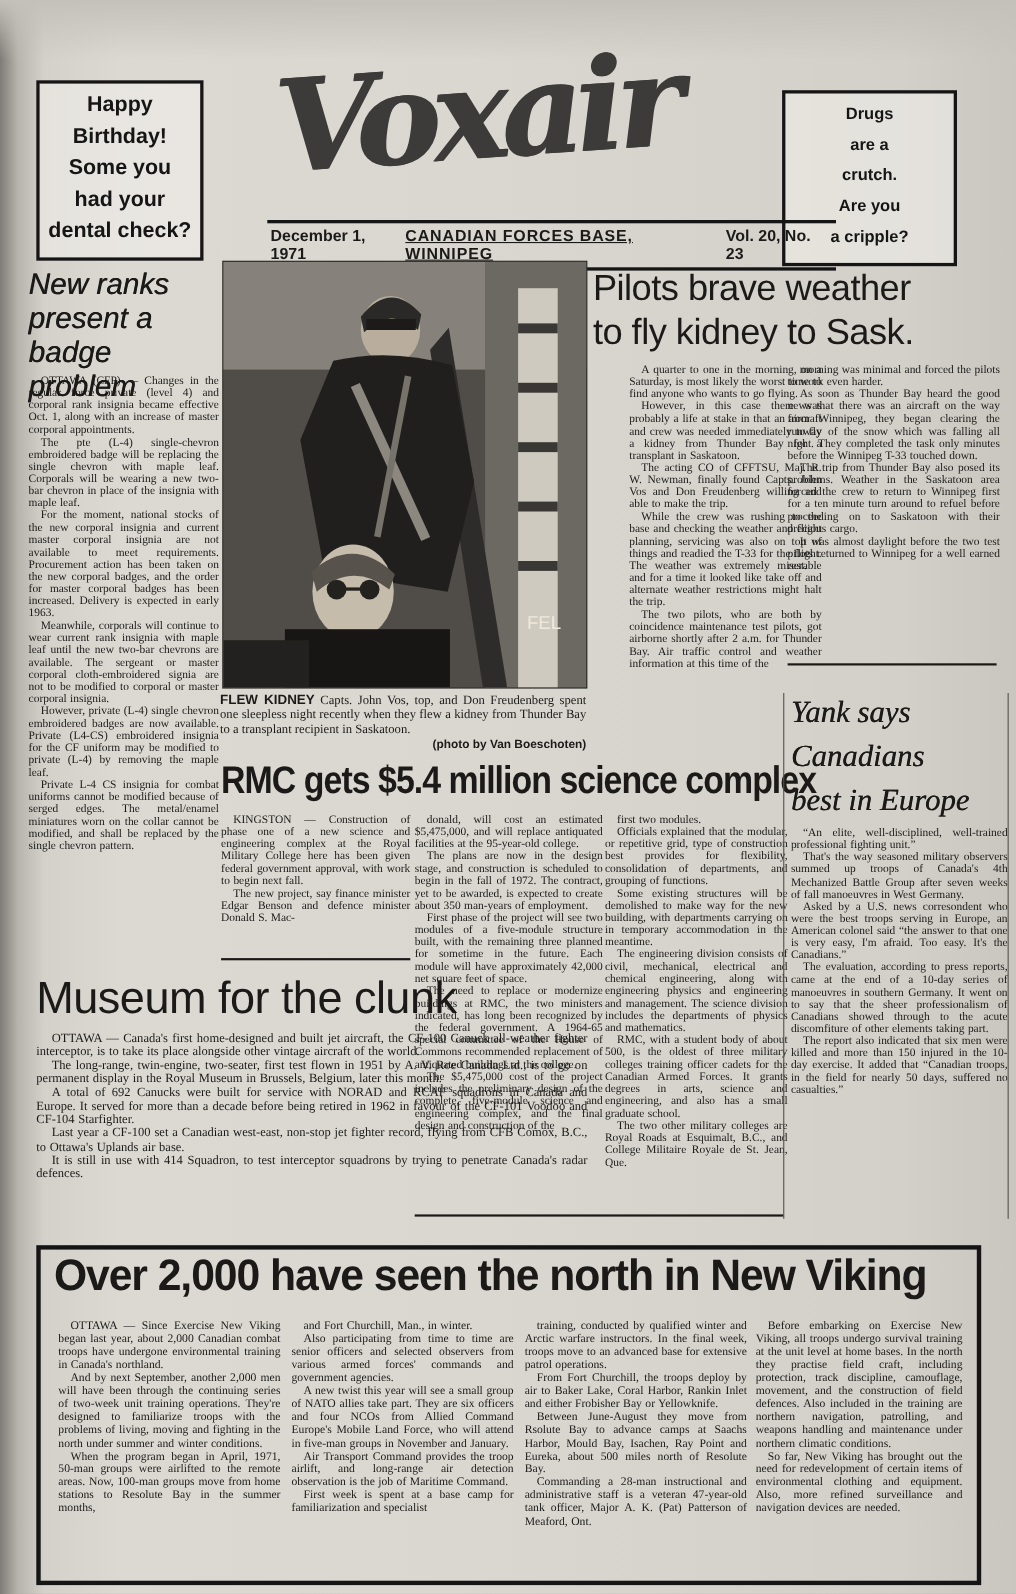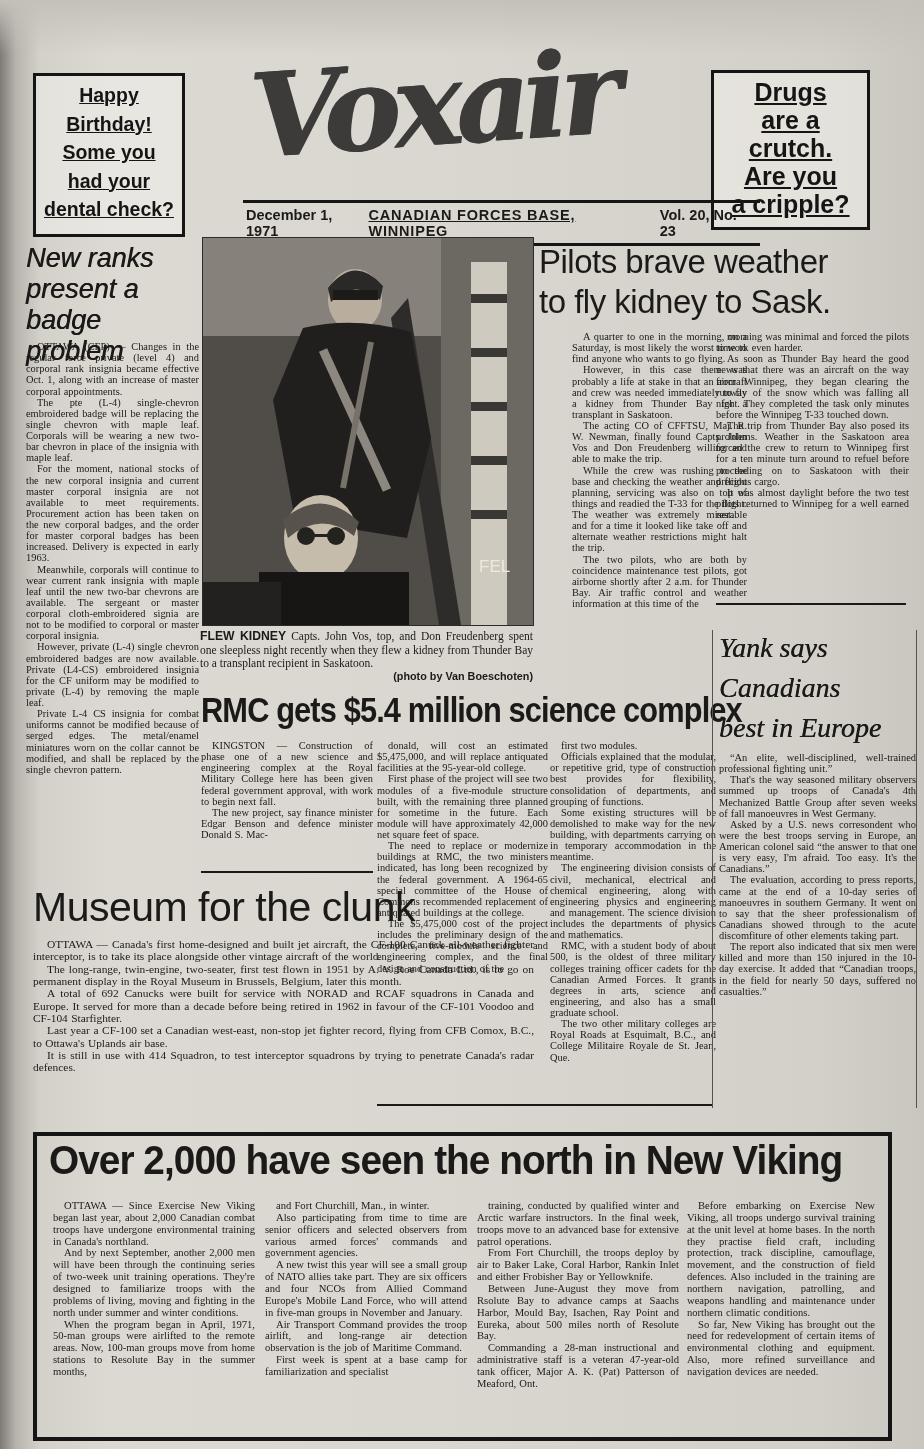--- a/index.html
+++ b/index.html
@@ -6,22 +6,22 @@
   .page{position:relative;width:924px;height:1449px;overflow:hidden;color:#1b1a18;
         font-family:"Liberation Serif",serif;
         background:linear-gradient(90deg,#7e7b76 0px,#b7b4ae 16px,#d4d1cb 40px,#dcd9d3 110px,#dad7d1 430px,#d3d0ca 820px,#c9c6c0 924px);}
   .edge-top{position:absolute;left:0;top:0;width:100%;height:60px;
         background:linear-gradient(180deg,#c4c1bb 0,rgba(212,209,203,0) 55px);}
   .abs{position:absolute;}
   
   .sansbox{position:absolute;border:3px solid #151515;background:rgba(242,240,235,.55);
         text-align:center;font-family:"Liberation Sans",sans-serif;font-weight:bold;color:#151515;}
   .happy-box{left:33px;top:73px;width:146px;height:153px;font-size:19.5px;line-height:28.5px;padding-top:5px;}
-  .drugs-box{left:711px;top:70px;width:153px;height:149px;font-size:25px;line-height:28px;padding-top:5px;}
-  .box-line{white-space:nowrap;text-decoration:underline;}
+  .drugs-box{left:711px;top:82px;width:153px;height:149px;font-size:15px;line-height:28px;padding-top:5px;}
+  .box-line{white-space:nowrap;}
   
   .logo{position:absolute;left:250px;top:34px;width:420px;font-family:"DejaVu Serif",serif;
         font-style:italic;font-weight:bold;font-size:116px;letter-spacing:-7px;color:#3c3b39;
         transform:rotate(-4deg);text-shadow:1.5px 0 0 #3c3b39;}
   .dateline{position:absolute;left:196px;top:200px;width:511px;border-top:3px solid #151515;
         border-bottom:3px solid #151515;padding:4px 3px;display:flex;justify-content:space-between;
         align-items:center;font-family:"Liberation Sans",sans-serif;font-weight:bold;font-size:14.5px;margin-left:47px;}
   .dateline .base{letter-spacing:.8px;text-decoration:underline;}
   
   .hline{display:block;}
@@ -176,20 +176,21 @@
     </div>
 
   <div class="abs rmc-headline">RMC gets $5.4 million science complex</div>
   <div class="abs news rmc-col1">
       <p class="para">KINGSTON — Construction of phase one of a new science and engineering complex at the Royal Military College here has been given federal government approval, with work to begin next fall.</p>
       <p class="para">The new project, say finance minister Edgar Benson and defence minister Donald S. Mac-</p>
     </div>
   <div class="hr" style="left:201px;top:871px;width:172px;"></div>
   <div class="abs news rmc-col2">
       <p class="para">donald, will cost an estimated $5,475,000, and will replace antiquated facilities at the 95-year-old college.</p>
+      <p class="para">The plans are now in the design stage, and construction is scheduled to begin in the fall of 1972. The contract, yet to be awarded, is expected to create about 350 man-years of employment.</p>
       <p class="para">First phase of the project will see two modules of a five-module structure built, with the remaining three planned for sometime in the future. Each module will have approximately 42,000 net square feet of space.</p>
       <p class="para">The need to replace or modernize buildings at RMC, the two ministers indicated, has long been recognized by the federal government. A 1964-65 special committee of the House of Commons recommended replacement of antiquated buildings at the college.</p>
       <p class="para">The $5,475,000 cost of the project includes the preliminary design of the complete, five-module science and engineering complex, and the final design and construction of the</p>
     </div>
   <div class="abs news rmc-col3">
       <p class="para">first two modules.</p>
       <p class="para">Officials explained that the modular, or repetitive grid, type of construction best provides for flexibility, consolidation of departments, and grouping of functions.</p>
       <p class="para">Some existing structures will be demolished to make way for the new building, with departments carrying on in temporary accommodation in the meantime.</p>
       <p class="para">The engineering division consists of civil, mechanical, electrical and chemical engineering, along with engineering physics and engineering and management. The science division includes the departments of physics and mathematics.</p>
       <p class="para">RMC, with a student body of about 500, is the oldest of three military colleges training officer cadets for the Canadian Armed Forces. It grants degrees in arts, science and engineering, and also has a small graduate school.</p>

